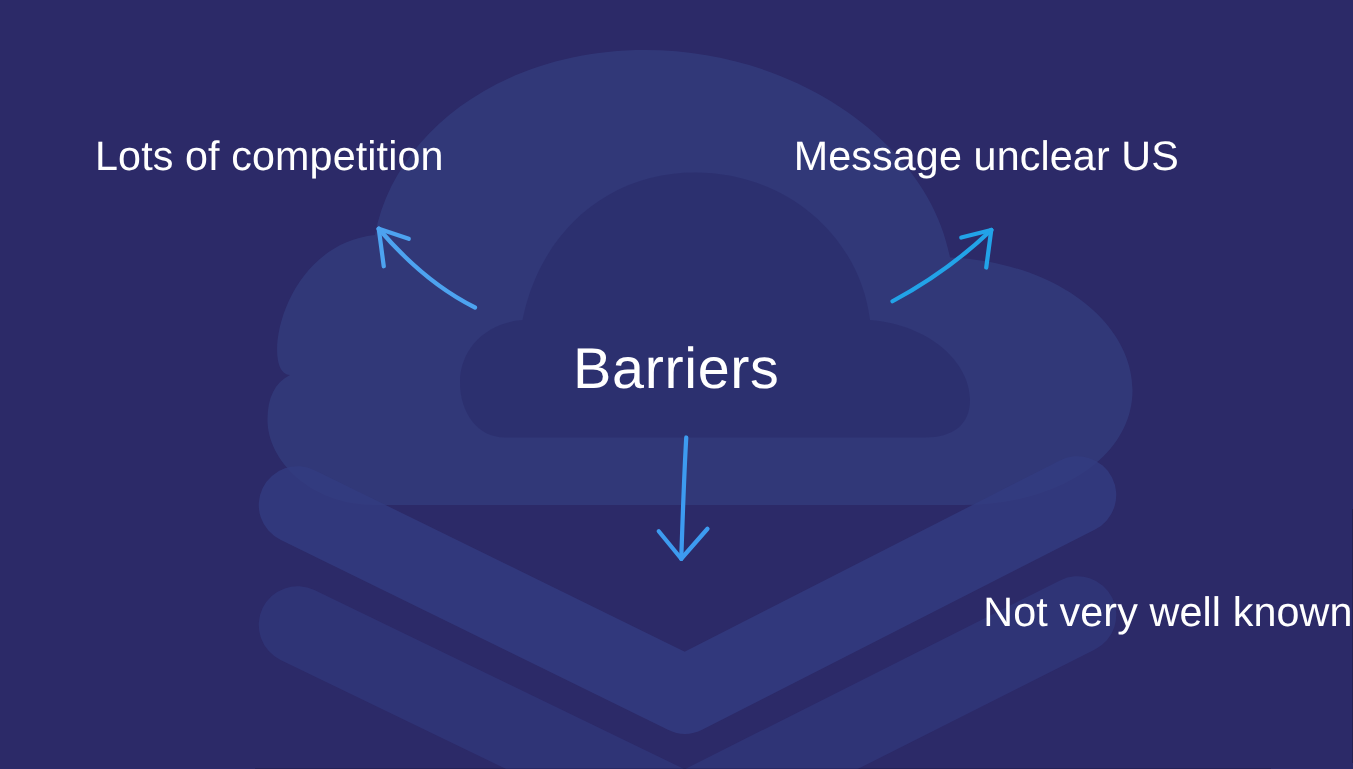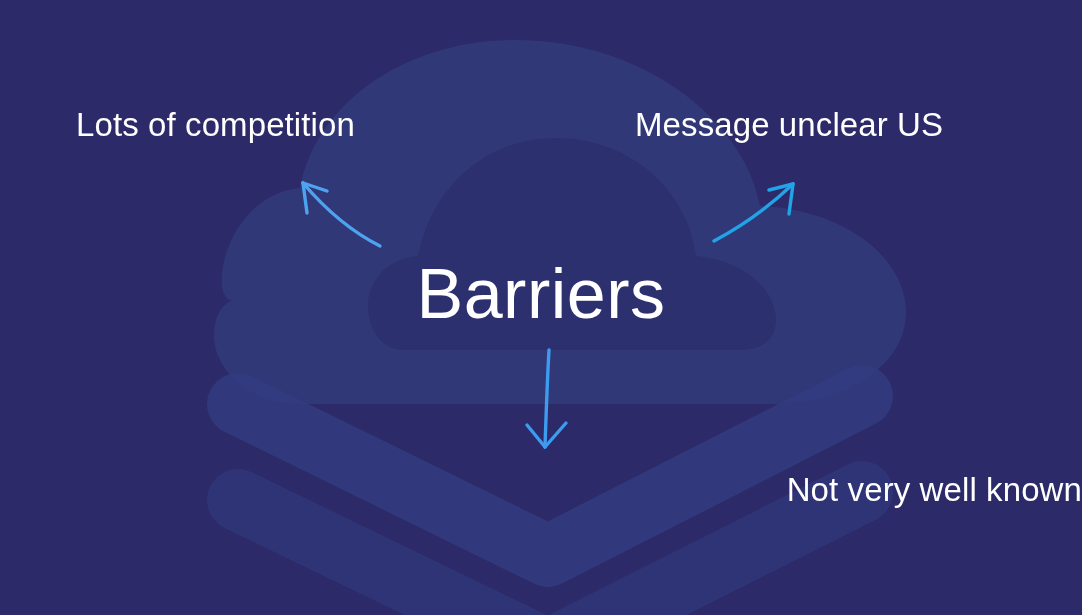--- a/index.html
+++ b/index.html
@@ -40,21 +40,21 @@
     left: 635px;
     top: 105px;
     font-size: 33px;
     line-height: 40px;
   }
   #label-center {
     left: 0;
     right: 0;
     top: 253px;
     text-align: center;
-    font-size: 70px;
+    font-size: 46px;
     line-height: 82px;
     letter-spacing: 0.5px;
   }
   #label-bottom {
     left: 0;
     right: 0;
     top: 470px;
     text-align: right;
     font-size: 33px;
     line-height: 40px;

